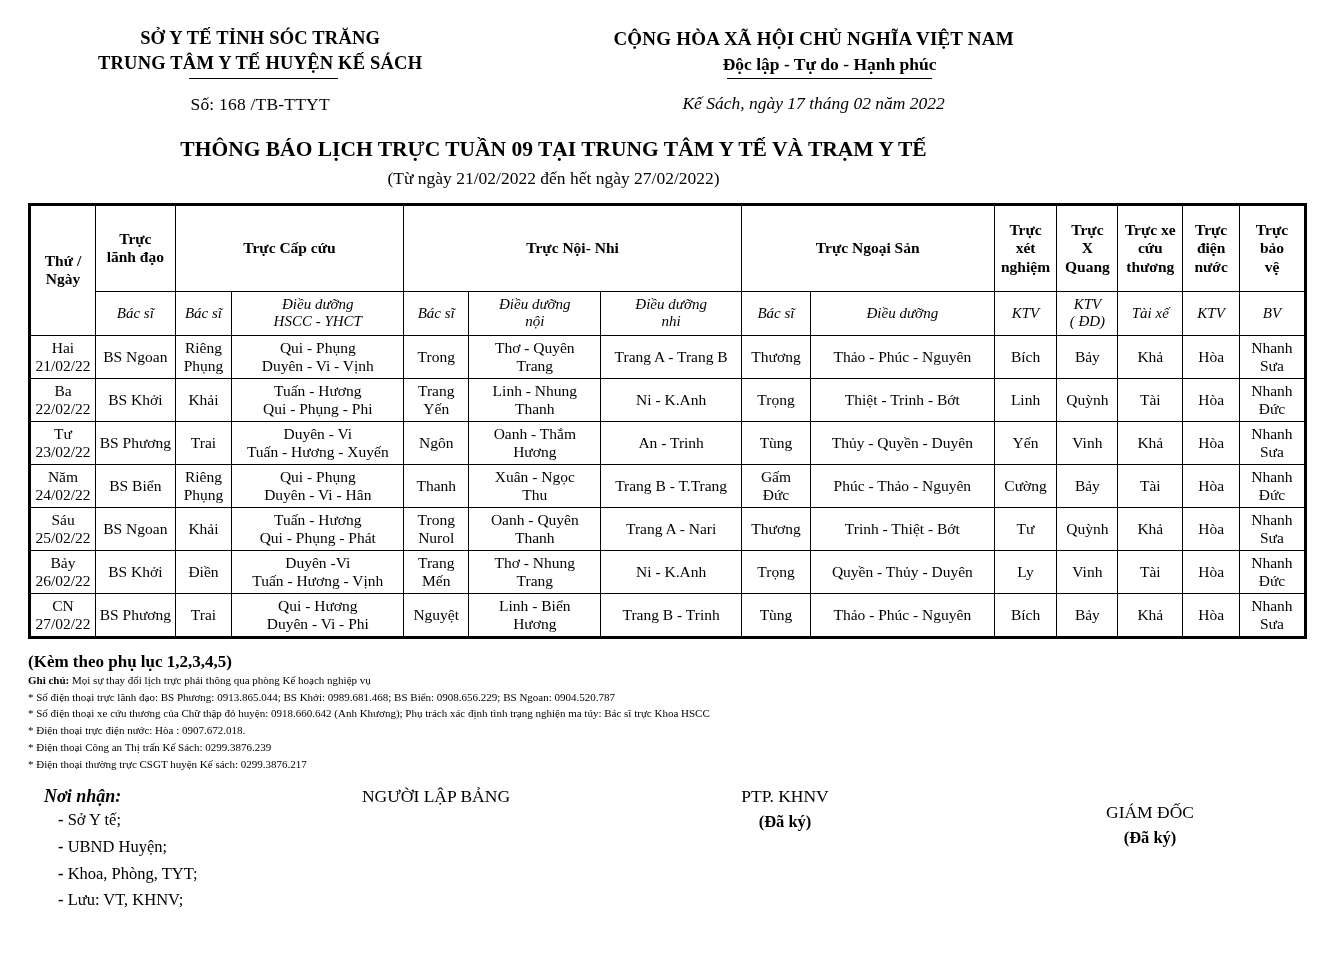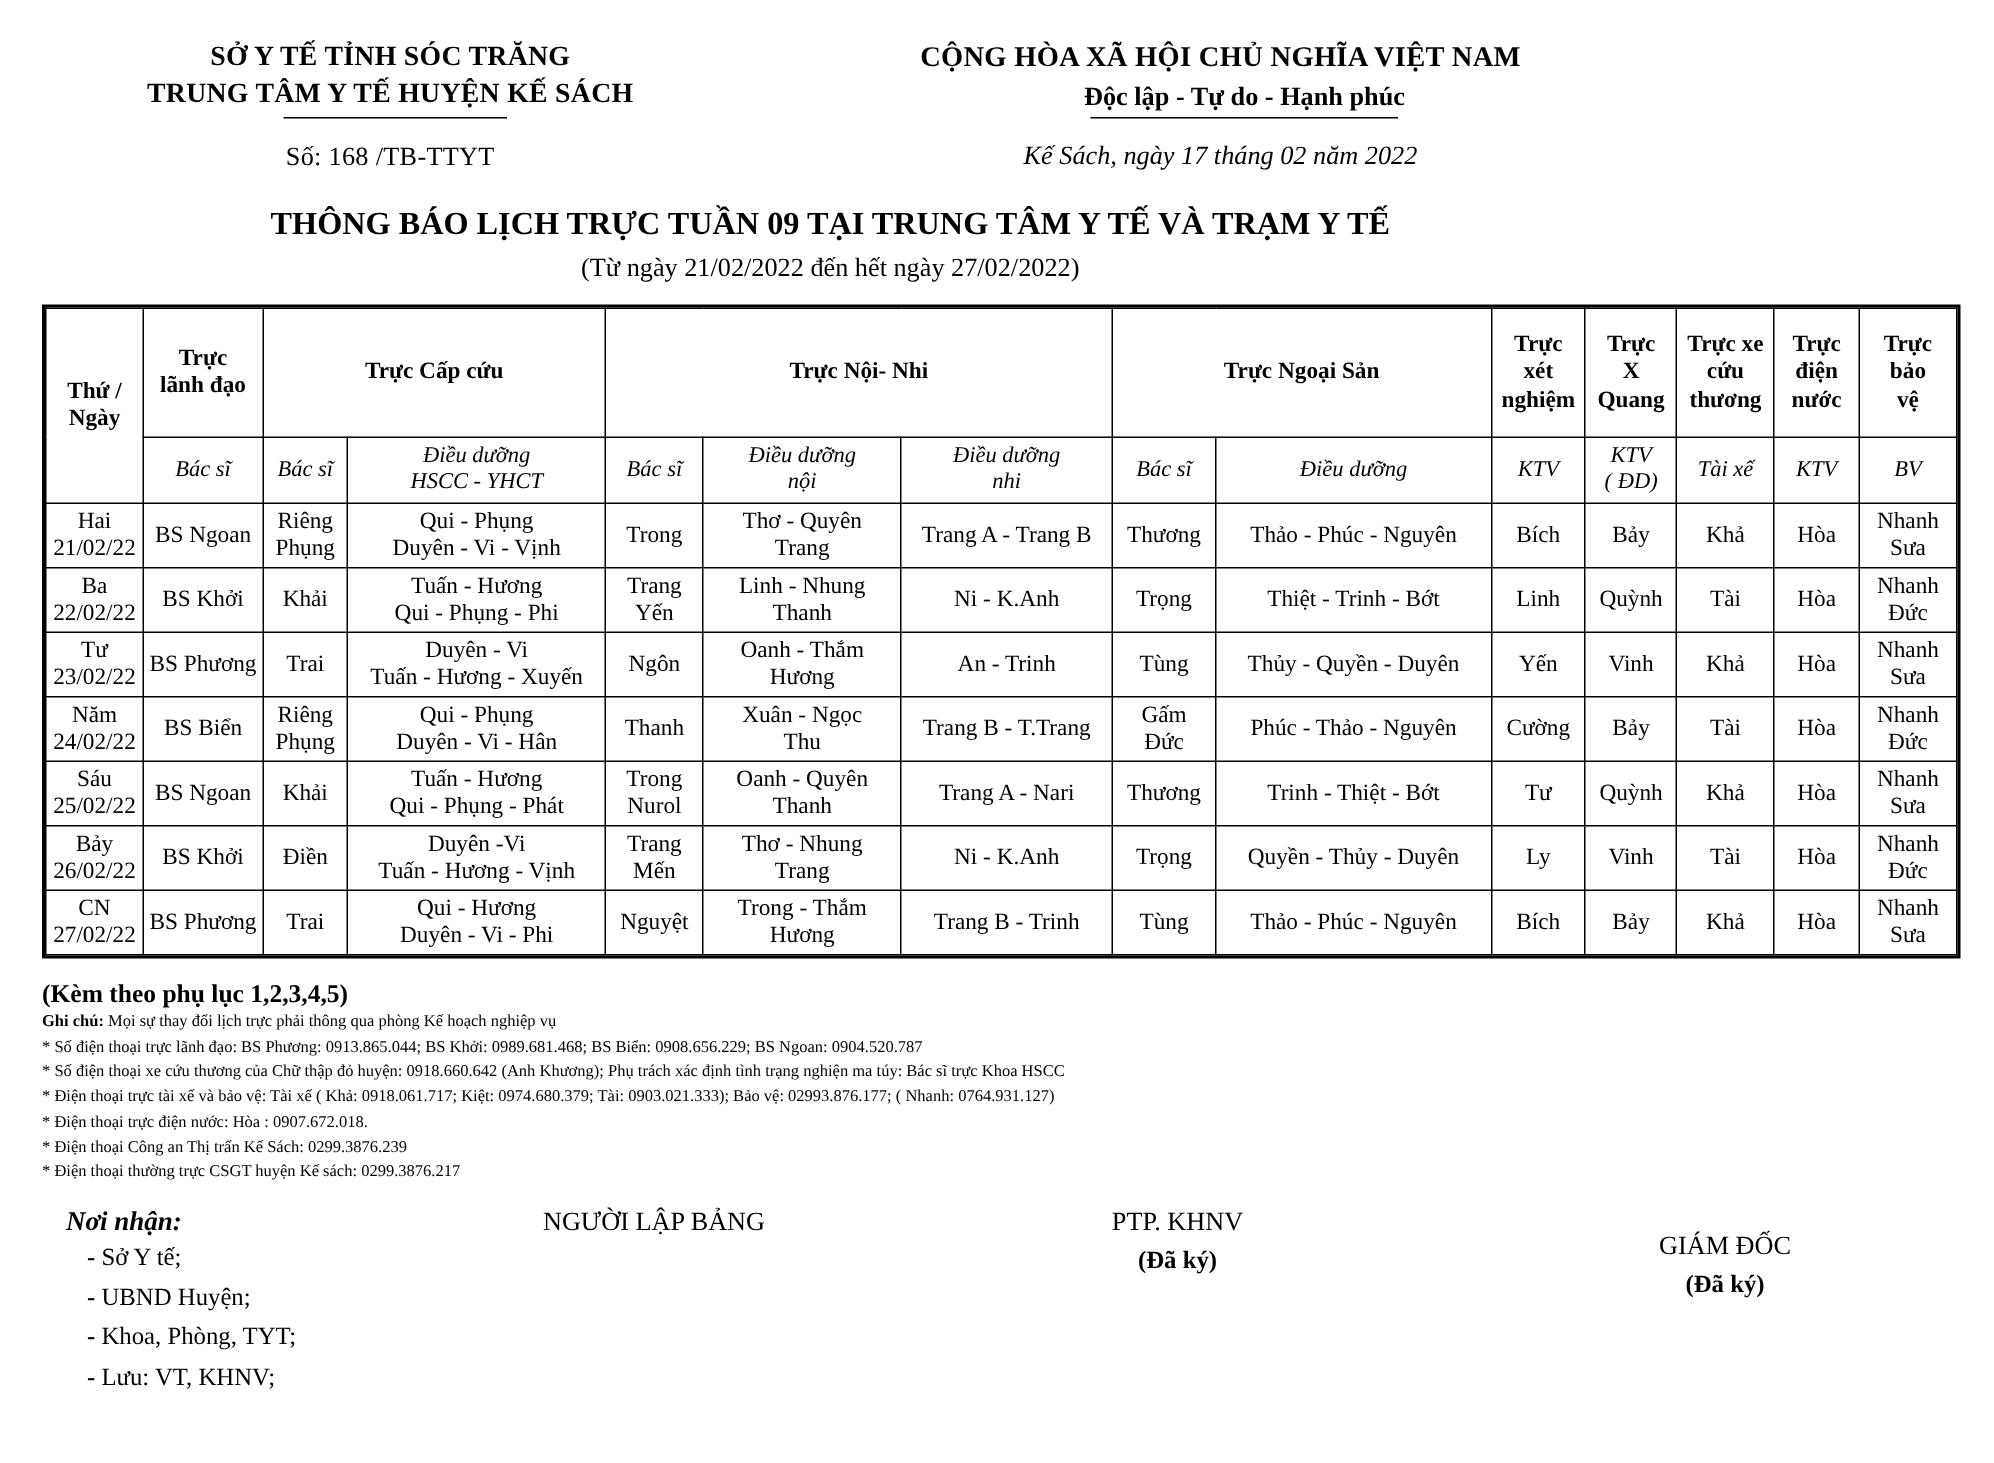--- a/index.html
+++ b/index.html
@@ -464,21 +464,21 @@
                 <div>Trai</div>
               </td>
               <td>
                 <div>Qui - Hương</div>
                 <div>Duyên - Vi - Phi</div>
               </td>
               <td>
                 <div>Nguyệt</div>
               </td>
               <td>
-                <div>Trong - Thắm</div>
+                <div>Linh - Biển</div>
                 <div>Hương</div>
               </td>
               <td>Trang B - Trinh</td>
               <td>
                 <div>Tùng</div>
               </td>
               <td>Thảo - Phúc - Nguyên</td>
               <td>Bích</td>
               <td>Bảy</td>
               <td>Khả</td>
@@ -494,21 +494,20 @@
   </div>
 
   <div class="notes">
     <div class="attach">(Kèm theo phụ lục 1,2,3,4,5)</div>
     <div class="note-line">
       <b>Ghi chú:</b><span> Mọi sự thay đổi lịch trực phải thông qua phòng Kế hoạch nghiệp vụ</span>
     </div>
     <div id="note-lines">
         <div class="note-line">* Số điện thoại trực lãnh đạo: BS Phương: 0913.865.044; BS Khởi:  0989.681.468; BS Biển: 0908.656.229; BS Ngoan: 0904.520.787</div>
         <div class="note-line">* Số điện thoại xe cứu thương của Chữ thập đỏ huyện: 0918.660.642 (Anh Khương); Phụ trách xác định tình trạng nghiện ma túy: Bác sĩ trực Khoa HSCC</div>
-        <div class="note-line">* Điện thoại trực tài xế và bảo vệ: Tài  xế ( Khả: 0918.061.717;   Kiệt: 0974.680.379; Tài: 0903.021.333);  Bảo vệ: 02993.876.177; ( Nhanh: 0764.931.127)</div>
         <div class="note-line">* Điện thoại trực điện nước: Hòa : 0907.672.018.</div>
         <div class="note-line">* Điện thoại Công an Thị trấn Kế Sách: 0299.3876.239</div>
         <div class="note-line">* Điện thoại thường trực CSGT huyện Kế sách: 0299.3876.217</div>
       </div>
   </div>
 
   <div class="sig-area">
     <div class="recv">
       <div class="recv-title">Nơi nhận:</div>
       <div id="recv-list">

